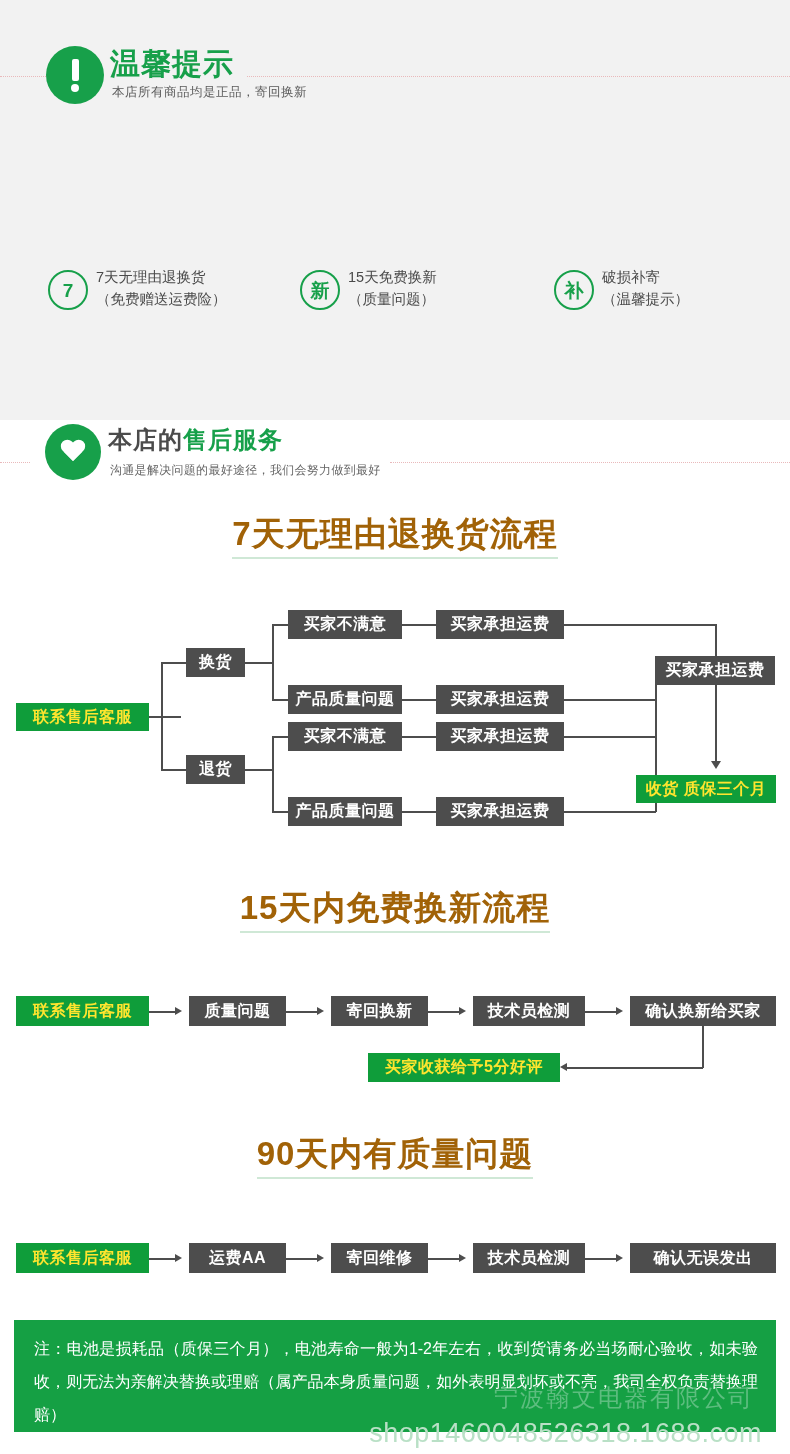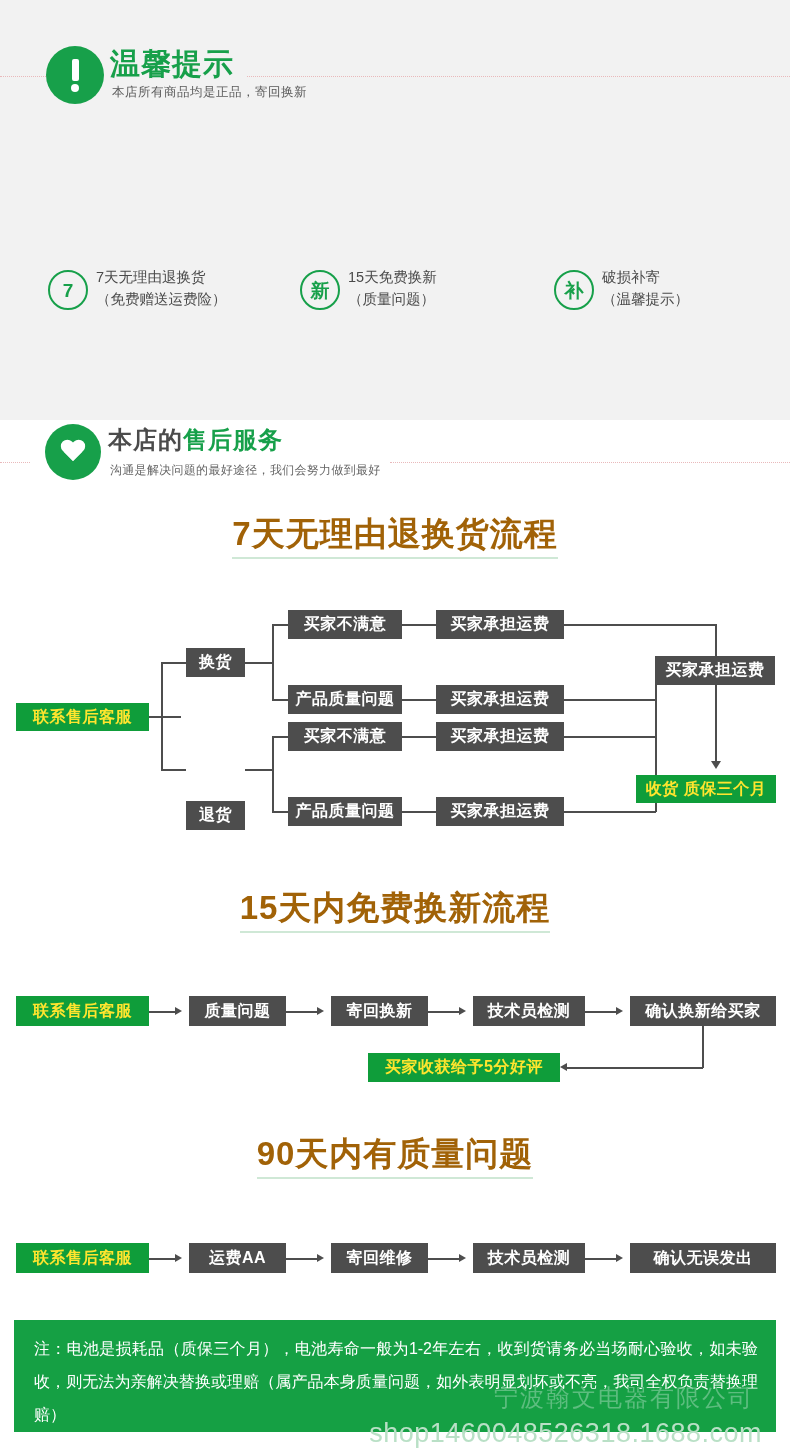--- a/index.html
+++ b/index.html
@@ -187,21 +187,21 @@
   <div>
 
     <div class="box green" style="left:16px;top:703px;width:133px;height:28px;">联系售后客服</div>
 
     <div class="line hline" style="left:149px;top:716px;width:32px;"></div>
     <div class="line vline" style="left:161px;top:662px;height:108px;"></div>
     <div class="line hline" style="left:161px;top:662px;width:25px;"></div>
     <div class="line hline" style="left:161px;top:769px;width:25px;"></div>
 
     <div class="box" style="left:186px;top:648px;width:59px;height:29px;">换货</div>
-    <div class="box" style="left:186px;top:755px;width:59px;height:29px;margin-top:46px;">退货</div>
+    <div class="box" style="left:186px;top:755px;width:59px;height:29px;">退货</div>
 
     <div class="line hline" style="left:245px;top:662px;width:28px;"></div>
     <div class="line vline" style="left:272px;top:624px;height:76px;"></div>
     <div class="line hline" style="left:272px;top:624px;width:16px;"></div>
     <div class="line hline" style="left:272px;top:699px;width:16px;"></div>
 
     <div class="line hline" style="left:245px;top:769px;width:28px;"></div>
     <div class="line vline" style="left:272px;top:736px;height:76px;"></div>
     <div class="line hline" style="left:272px;top:736px;width:16px;"></div>
     <div class="line hline" style="left:272px;top:811px;width:16px;"></div>

